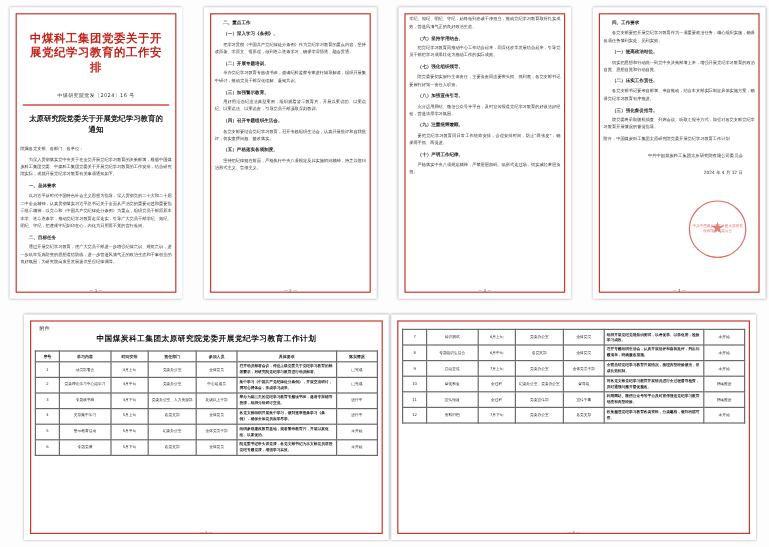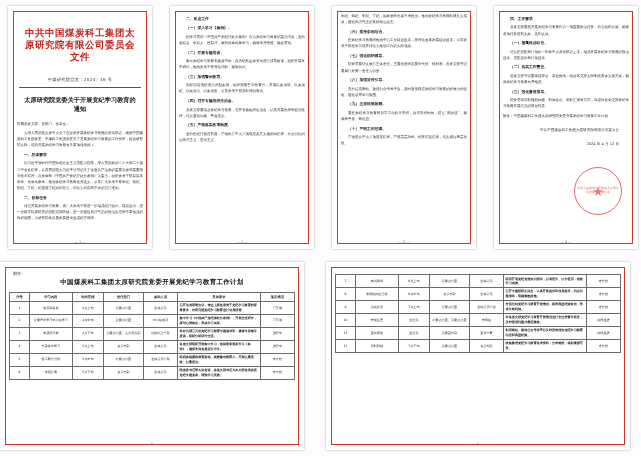--- a/index.html
+++ b/index.html
@@ -45,21 +45,21 @@
 
   
   .row1 .page { top: 6px; width: 144px; height: 243px; }
   #page1 { left: 8px; }
   #page2 { left: 170px; }
   #page3 { left: 332px; }
   #page4 { left: 494px; }
 
   
   .row2 .page { top: 262px; width: 304px; height: 188px; }
-  #page5 { left: 0; }
+  #page5 { left: 20px; }
   #page6 { left: 326px; }
   .ttl-red {
     text-align: center;
     color: #c0241b;
     font-weight: bold;
     letter-spacing: 0.5px;
     line-height: 1.25;
   }
   .doc-head {
     font-size: 9.5px;
@@ -198,21 +198,21 @@
 </head>
 <body>
 
 <div class="sheet-grid">
 
   <div class="row1">
 
     <div class="page" id="page1">
       <div class="redframe"></div>
       <div class="page-inner">
-        <div class="ttl-red doc-head">中共中国煤炭科工集团太原研究院有限公司委员会文件</div>
+        <div class="ttl-red doc-head">中煤科工集团党委关于开展党纪学习教育的工作安排</div>
         <div class="doc-sub">中煤研究院党发〔2024〕16 号</div>
         <div class="red-rule"></div>
         <div class="doc-title">太原研究院党委关于开展党纪学习教育的通知</div>
         <div class="para noind">院属各党支部、各部门、各单位：</div>
         <div class="para">为深入贯彻落实党中央关于在全党开展党纪学习教育的决策部署，根据中国煤炭科工集团党委、中煤科工集团党委关于开展党纪学习教育的工作安排，结合研究院实际，现就开展党纪学习教育有关事项通知如下。</div>
         <div class="sec">一、总体要求</div>
         <div class="para">以习近平新时代中国特色社会主义思想为指导，深入贯彻党的二十大和二十届二中全会精神，认真贯彻落实习近平总书记关于全面从严治党的重要论述和重要指示批示精神，以党章和《中国共产党纪律处分条例》为重点，组织党员干部原原本本学、逐章逐条学，推动党纪学习教育走深走实，引导广大党员干部学纪、知纪、明纪、守纪，把遵规守纪刻印在心，内化为日用而不觉的言行准则。</div>
         <div class="sec">二、目标任务</div>
         <div class="para">通过开展党纪学习教育，使广大党员干部进一步增强纪律意识、规矩意识，进一步筑牢拒腐防变的思想道德防线，进一步营造风清气正的政治生态和干事创业的良好氛围，为研究院高质量发展提供坚强纪律保障。</div>
       </div>

